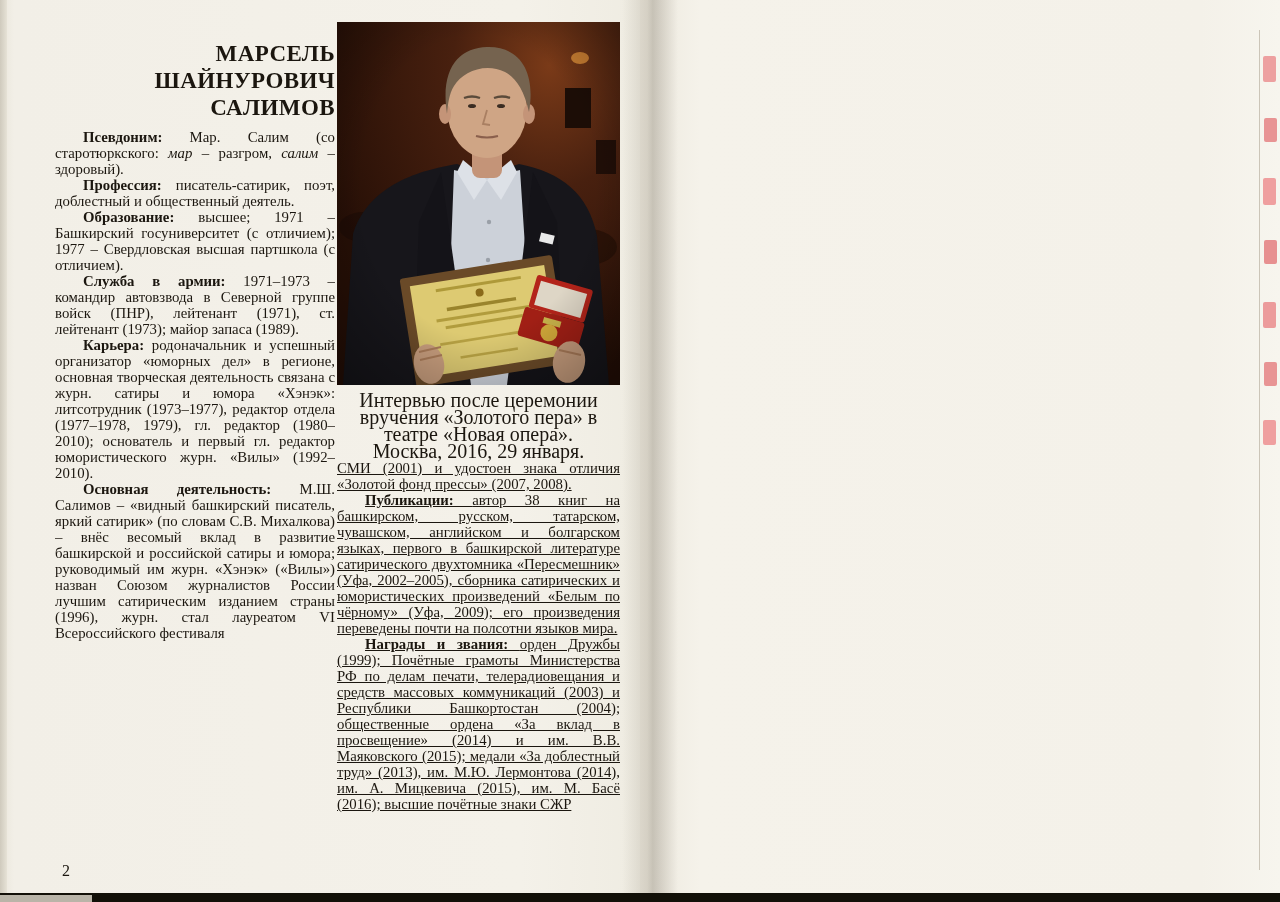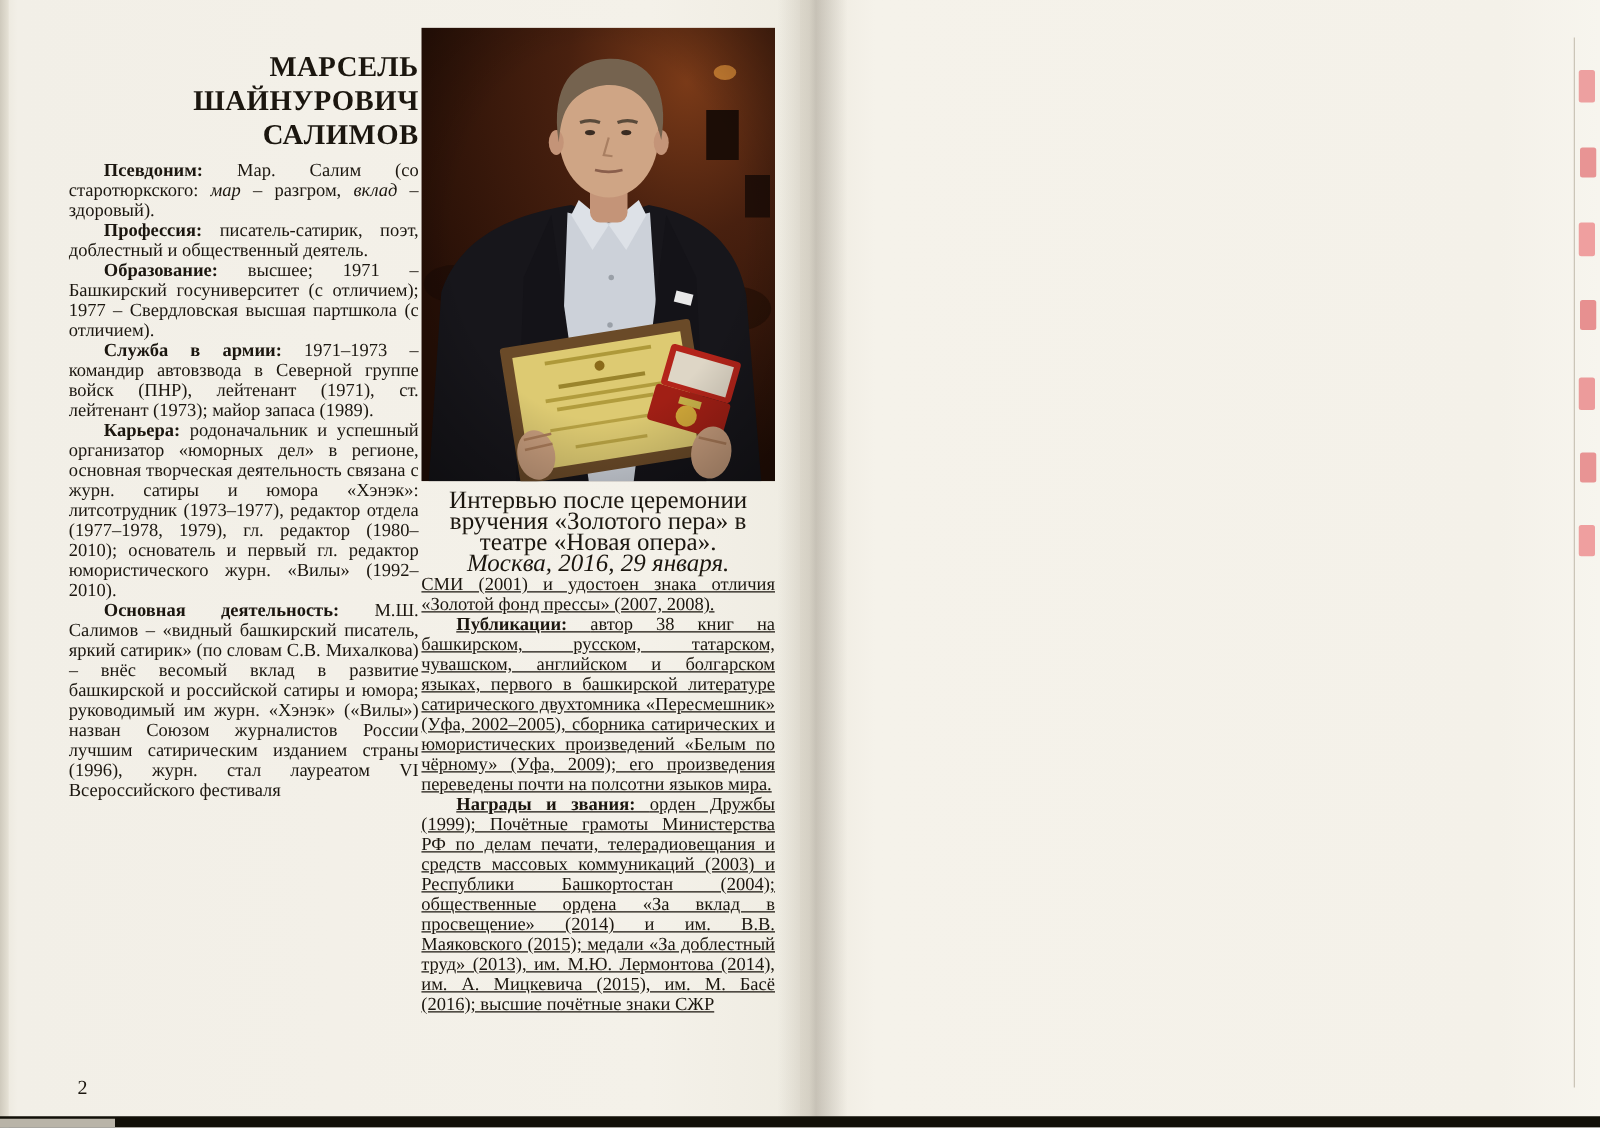--- a/index.html
+++ b/index.html
@@ -1,34 +1,34 @@
 <!DOCTYPE html>
 <html><head>
 <meta charset="utf-8">
 <style>
   html,body{margin:0;padding:0;background:#e8e4da;}
-  .scan{position:relative;width:1280px;height:902px;background:#737373;overflow:hidden;
+  .scan{position:relative;width:1280px;height:902px;background:#14b8a6;overflow:hidden;
         font-family:"Liberation Serif", serif;color:#1b160f;}
   .page{position:absolute;top:0;height:902px;}
   .page-left{left:0;width:640px;background:linear-gradient(to right,#e9e5da 0px,#f2efe7 14px,#f4f1e9 520px,#efecE2 640px);}
   .page-right{left:640px;width:640px;background:linear-gradient(to right,#ece8dd 0px,#f5f2ea 60px,#f4f1e9 560px,#f7f5ee 640px);}
   .col{position:absolute;overflow:hidden;}
   .col1{left:55px;top:40px;width:280px;height:818px;}
   .col2{left:337px;top:22px;width:283px;height:852px;}
   .para{margin:0;font-size:14.8px;line-height:16px;text-align:justify;}
   .para.body{text-indent:28px;}
   .para.cont{text-indent:0;}
   h1.title{margin:0;font-size:23px;line-height:27px;font-weight:bold;text-align:right;
            white-space:pre-line;letter-spacing:.4px;}
   .intro{margin-top:12px;font-style:italic;text-align:right;font-size:15px;line-height:16.5px;}
   .body-start{margin-top:8px;}
   figure{margin:0;}
   .photo{display:block;width:283px;height:363px;}
   .figcap{margin-top:7px;text-align:center;font-size:20px;line-height:17px;}
-  .figcap .date{font-style:italic;}
+  .figcap .date{}
   .col2-text{text-decoration:underline;}
   .pagenum{position:absolute;font-size:16px;}
   .pagenum.pleft{left:62px;top:862px;}
   .spine{position:absolute;left:622px;top:0;width:56px;height:902px;pointer-events:none;
          background:linear-gradient(to right,rgba(90,80,60,0) 0%,rgba(90,80,60,.16) 45%,rgba(60,50,35,.22) 55%,rgba(90,80,60,0) 100%);}
   .left-edge{position:absolute;left:0;top:0;width:7px;height:902px;background:linear-gradient(to right,#cfcabd,#e6e2d6);}
   .bottom-strip{position:absolute;left:0;top:893px;width:1280px;height:9px;background:#121008;}
   .bottom-strip-left{position:absolute;left:0;top:895px;width:92px;height:7px;background:#b9b4a8;}
   .edge-mark{position:absolute;width:13px;border-radius:2px;}
   .right-page-edge{position:absolute;left:1259px;top:30px;width:1px;height:840px;background:rgba(150,140,120,.45);}
@@ -37,21 +37,21 @@
 <body>
 
 <div class="scan">
 
   <div class="page page-left">
     <div class="col col1">
       <h1 class="title">МАРСЕЛЬ
 ШАЙНУРОВИЧ
 САЛИМОВ</h1>
       <div>
-          <p class="para body body-start"><b>Псевдоним: </b><span>Мар. Салим (со старотюркского: </span><i>мар</i><span> – разгром, </span><i>вклад</i><span> – здоровый).</span></p>
+          <p class="para body body-start"><b>Псевдоним: </b><span>Мар. Салим (со старотюркского: </span><i>мар</i><span> – разгром, </span><i>салим</i><span> – здоровый).</span></p>
           <p class="para body"><b>Профессия: </b><span>писатель-сатирик, поэт, доблестный и общественный деятель.</span></p>
           <p class="para body"><b>Образование: </b><span>высшее; 1971 – Башкирский госуниверситет (с отличием); 1977 – Свердловская высшая партшкола (с отличием).</span></p>
           <p class="para body"><b>Служба в армии: </b><span>1971–1973 – командир автовзвода в Северной группе войск (ПНР), лейтенант (1971), ст. лейтенант (1973); майор запаса (1989).</span></p>
           <p class="para body"><b>Карьера: </b><span>родоначальник и успешный организатор «юморных дел» в регионе, основная творческая деятельность связана с журн. сатиры и юмора «Хэнэк»: литсотрудник (1973–1977), редактор отдела (1977–1978, 1979), гл. редактор (1980–2010); основатель и первый гл. редактор юмористического журн. «Вилы» (1992–2010).</span></p>
           <p class="para body"><b>Основная деятельность: </b><span>М.Ш. Салимов – «видный башкирский писатель, яркий сатирик» (по словам С.В. Михалкова) – внёс весомый вклад в развитие башкирской и российской сатиры и юмора; руководимый им журн. «Хэнэк» («Вилы») назван Союзом журналистов России лучшим сатирическим изданием страны (1996), журн. стал лауреатом VI Всероссийского фестиваля</span></p>
         </div>
     </div>
 
     <div class="col col2">
       <figure>

